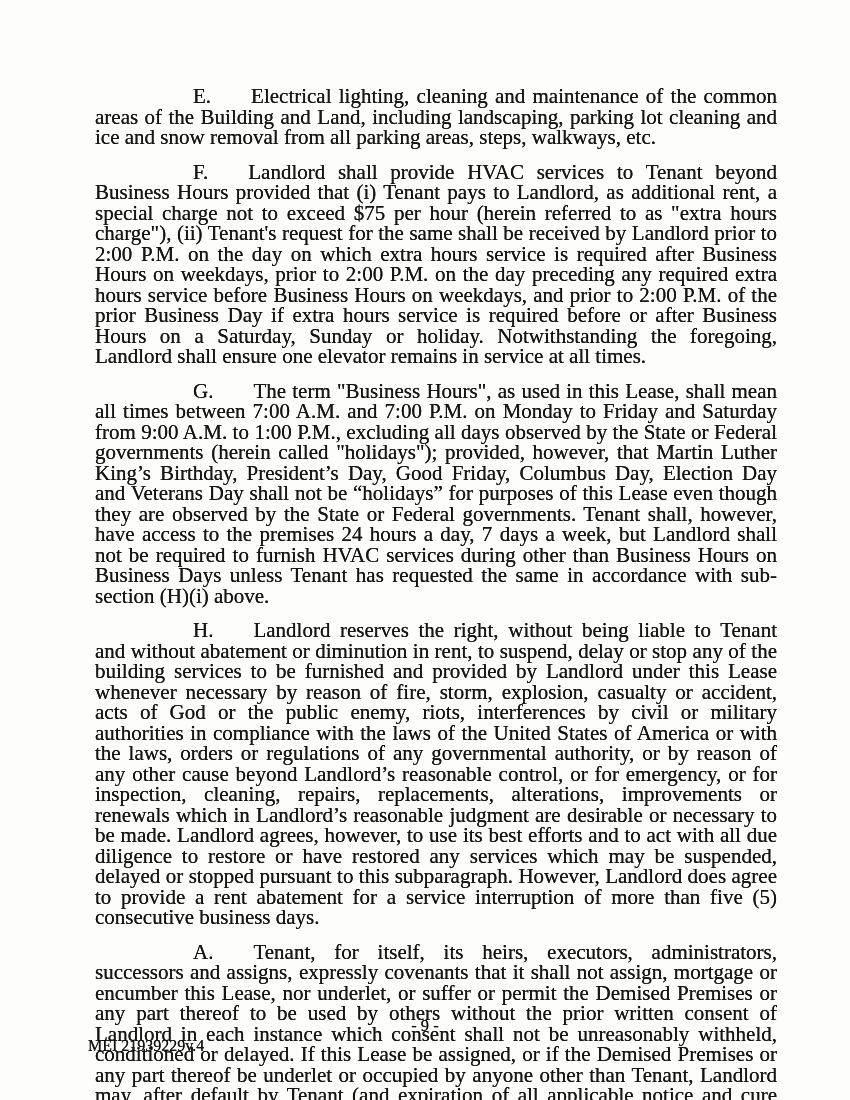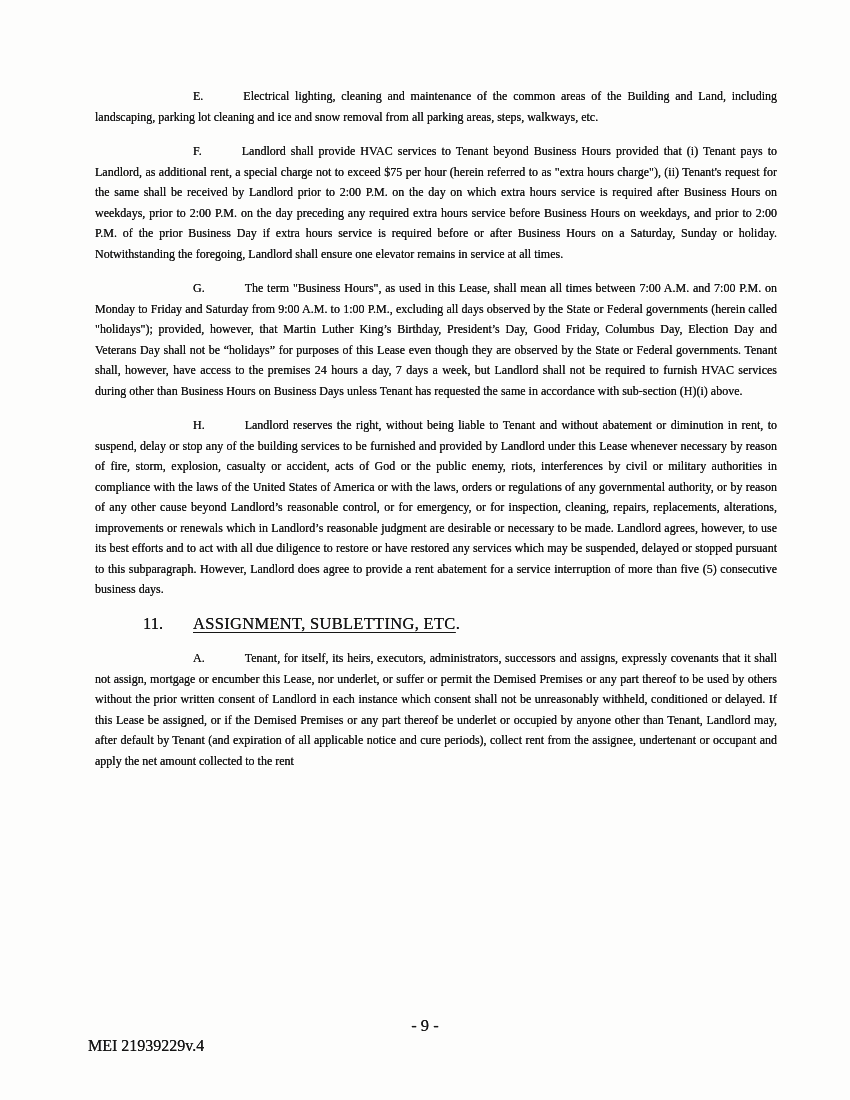--- a/index.html
+++ b/index.html
@@ -17,21 +17,21 @@
     color: #161616;
     overflow: hidden;
   }
   .content {
     position: absolute;
     left: 95px;
     top: 86px;
     width: 682px;
   }
   .para {
-    font-size: 12px;
+    font-size: 21px;
     line-height: 20.5px;
     text-align: justify;
     text-indent: 98px;
     margin: 0 0 14px 0;
     text-shadow: 0 0 0.35px currentColor;
   }
   .tab {
     display: inline-block;
     width: 40px;
   }
@@ -75,21 +75,20 @@
   <div class="content">
 
     <p class="para"><span>E.</span><span class="tab"></span><span>Electrical lighting, cleaning and maintenance of the common areas of the Building and Land, including landscaping, parking lot cleaning and ice and snow removal from all parking areas, steps, walkways, etc.</span></p>
 
     <p class="para"><span>F.</span><span class="tab"></span><span>Landlord shall provide HVAC services to Tenant beyond Business Hours provided that (i) Tenant pays to Landlord, as additional rent, a special charge not to exceed $75 per hour (herein referred to as "extra hours charge"), (ii) Tenant's request for the same shall be received by Landlord prior to 2:00 P.M. on the day on which extra hours service is required after Business Hours on weekdays, prior to 2:00 P.M. on the day preceding any required extra hours service before Business Hours on weekdays, and prior to 2:00 P.M. of the prior Business Day if extra hours service is required before or after Business Hours on a Saturday, Sunday or holiday.  Notwithstanding the foregoing, Landlord shall ensure one elevator remains in service at all times.</span></p>
 
     <p class="para"><span>G.</span><span class="tab"></span><span>The term "Business Hours", as used in this Lease, shall mean all times between 7:00 A.M. and 7:00 P.M. on Monday to Friday and Saturday from 9:00 A.M. to 1:00 P.M., excluding all days observed by the State or Federal governments (herein called "holidays"); provided, however, that Martin Luther King’s Birthday, President’s Day, Good Friday, Columbus Day, Election Day and Veterans Day shall not be “holidays” for purposes of this Lease even though they are observed by the State or Federal governments.  Tenant shall, however, have access to the premises 24 hours a day, 7 days a week, but Landlord shall not be required to furnish HVAC services during other than Business Hours on Business Days unless Tenant has requested the same in accordance with sub-section (H)(i) above.</span></p>
 
     <p class="para"><span>H.</span><span class="tab"></span><span>Landlord reserves the right, without being liable to Tenant and without abatement or diminution in rent, to suspend, delay or stop any of the building services to be furnished and provided by Landlord under this Lease whenever necessary by reason of fire, storm, explosion, casualty or accident, acts of God or the public enemy, riots, interferences by civil or military authorities in compliance with the laws of the United States of America or with the laws, orders or regulations of any governmental authority, or by reason of any other cause beyond Landlord’s reasonable control, or for emergency, or for inspection, cleaning, repairs, replacements, alterations, improvements or renewals which in Landlord’s reasonable judgment are desirable or necessary to be made.  Landlord agrees, however, to use its best efforts and to act with all due diligence to restore or have restored any services which may be suspended, delayed or stopped pursuant to this subparagraph.  However, Landlord does agree to provide a rent abatement for a service interruption of more than five (5) consecutive business days.</span></p>
 
-    <p class="heading"><span>11.</span><span class="tab"></span><span class="heading-title">ASSIGNMENT, SUBLETTING, ETC</span><span>.</span></p>
 
     <p class="para"><span>A.</span><span class="tab"></span><span>Tenant, for itself, its heirs, executors, administrators, successors and assigns, expressly covenants that it shall not assign, mortgage or encumber this Lease, nor underlet, or suffer or permit the Demised Premises or any part thereof to be used by others without the prior written consent of Landlord in each instance which consent shall not be unreasonably withheld, conditioned or delayed.  If this Lease be assigned, or if the Demised Premises or any part thereof be underlet or occupied by anyone other than Tenant, Landlord may, after default by Tenant (and expiration of all applicable notice and cure periods), collect rent from the assignee, undertenant or occupant and apply the net amount collected to the rent</span></p>
 
   </div>
 
   <div class="page-number">- 9 -</div>
   <div class="doc-ref">MEI 21939229v.4</div>
 </div>
 
 </body></html>

